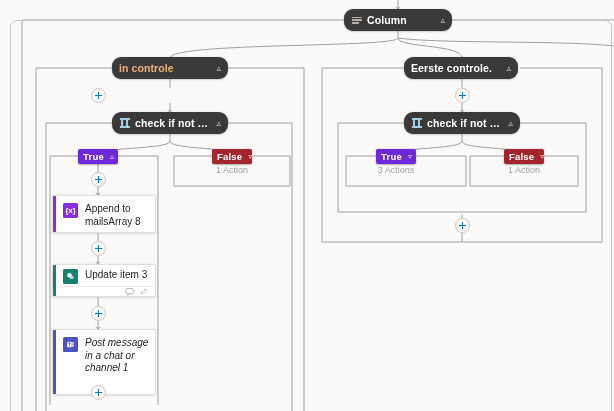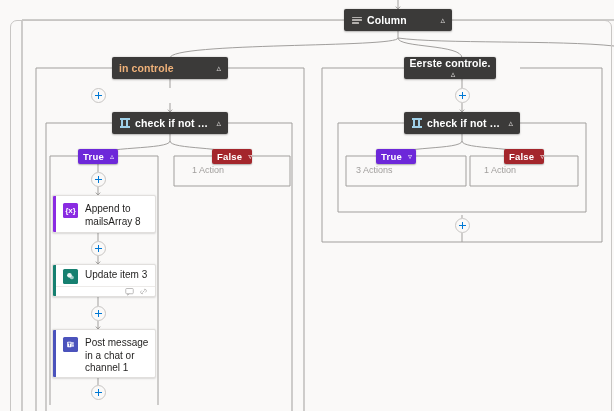--- a/index.html
+++ b/index.html
@@ -14,21 +14,21 @@
   svg.wires{position:absolute;left:0;top:0;width:614px;height:411px;pointer-events:none;}
 
   
   .scope{
     position:absolute;border:1px solid #c8c6c4;border-radius:7px;
     background:transparent;
   }
 
   
   .node{
-    position:absolute;background:#3b3a39;border-radius:2px;
+    position:absolute;background:#3b3a39;border-radius:9px;
     display:flex;align-items:center;
     padding:0 7px;box-sizing:border-box;
     box-shadow:0 .6px 1.8px rgba(0,0,0,.28);
   }
   .node .nlabel{
     color:#ffffff;font-size:10.5px;font-weight:600;white-space:nowrap;
     flex:1;overflow:hidden;text-overflow:ellipsis;letter-spacing:.1px;
   }
   .node.accent .nlabel{color:#f0b27a;}
   .node .chev{color:#d6d4d2;font-size:9px;margin-left:6px;line-height:1;}
@@ -55,21 +55,21 @@
     position:absolute;height:15px;border-radius:2px;
     display:flex;align-items:center;padding:0 5px;box-sizing:border-box;
     box-shadow:0 .6px 1.6px rgba(0,0,0,.3);
   }
   .chip .clabel{color:#fff;font-size:9.5px;font-weight:700;letter-spacing:.2px;}
   .chip .cchev{color:#fff;font-size:8px;margin-left:6px;line-height:1;opacity:.92;}
   .chip.true{background:#6d28d9;}
   .chip.false{background:#a4262c;}
 
   .actioncount{
-    position:absolute;font-size:9px;color:#a19f9d;text-align:left;
+    position:absolute;font-size:9px;color:#a19f9d;text-align:center;
     white-space:nowrap;
   }
 
   
   .card{
     position:absolute;background:#ffffff;border:1px solid #e1dfdd;
     border-radius:2px;box-sizing:border-box;overflow:hidden;
     box-shadow:0 .6px 1.8px rgba(0,0,0,.13);
     display:flex;flex-direction:column;
   }
@@ -240,38 +240,38 @@
         <path d="M3.5 9 L3.5 11 L5.8 9" fill="none" stroke="#605e5c" stroke-width="1"></path>
       </svg>
       <svg class="ficon" viewBox="0 0 12 12">
         <path d="M4.6 7.4 L7.4 4.6" stroke="#605e5c" stroke-width="1" fill="none"></path>
         <path d="M6.6 3.4 A2 2 0 0 1 9.4 6.2 L8.4 7.2" stroke="#605e5c" stroke-width="1" fill="none"></path>
         <path d="M5.4 8.6 A2 2 0 0 1 2.6 5.8 L3.6 4.8" stroke="#605e5c" stroke-width="1" fill="none"></path>
       </svg>
     </div>
   </div>
 
-  <div class="card" style="left:52px;top:329px;width:104px;height:49px;">
+  <div class="card" style="left:52px;top:329px;width:104px;height:66px;font-style:italic;">
     <span class="bar" style="background:#4b53bc;"></span>
     <div class="crow">
       <span class="cicon" style="background:#4b53bc;">
         <svg viewBox="0 0 12 12" width="9" height="9">
           <rect x="1.6" y="2.2" width="6" height="7.6" rx="1" fill="#ffffff"></rect>
           <rect x="2.6" y="3.6" width="4" height="1" fill="#4b53bc"></rect>
           <rect x="4.1" y="3.6" width="1" height="4.8" fill="#4b53bc"></rect>
           <circle cx="9.1" cy="4" r="1.5" fill="#ffffff" opacity=".75"></circle>
           <rect x="7.8" y="5.6" width="2.8" height="3.4" rx=".8" fill="#ffffff" opacity=".75"></rect>
         </svg>
       </span>
       <span class="ctitle">Post message in a chat or channel 1</span>
     </div>
 
   </div>
 
-  <div class="node" style="left:404px;top:57px;width:92px;height:22px;flex-direction:column;">
+  <div class="node" style="left:404px;top:57px;width:114px;height:22px;">
     <span class="nlabel">Eerste controle.</span>
     <span class="chev">▵</span>
   </div>
 
   <div class="node" style="left:404px;top:112px;width:116px;height:22px;">
     <span class="nicon">
       <span class="glyph-cond">
           <b class="t"></b>
           <b class="l"></b>
           <b class="r"></b>

